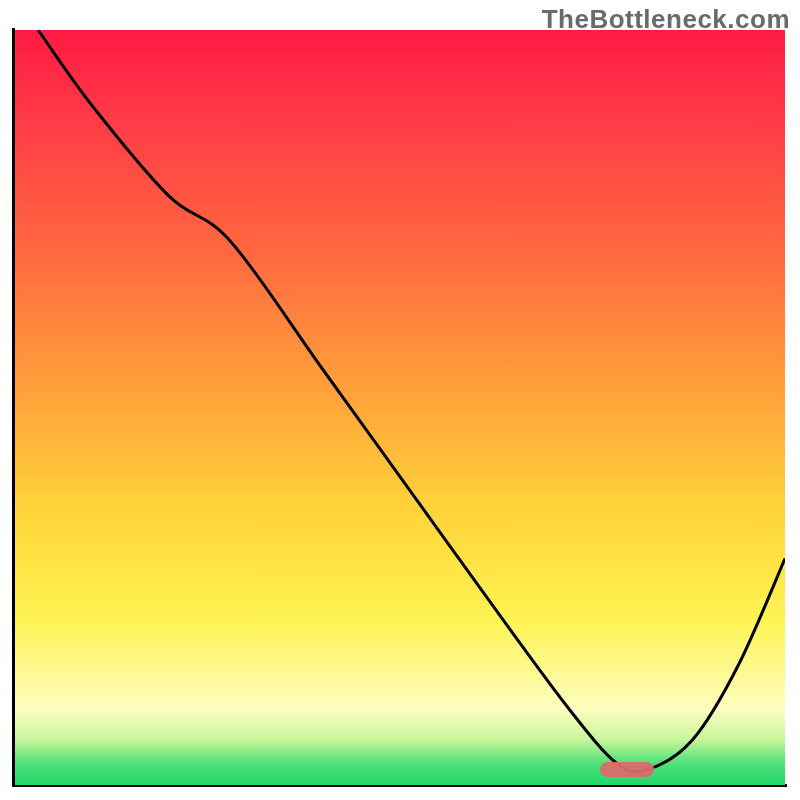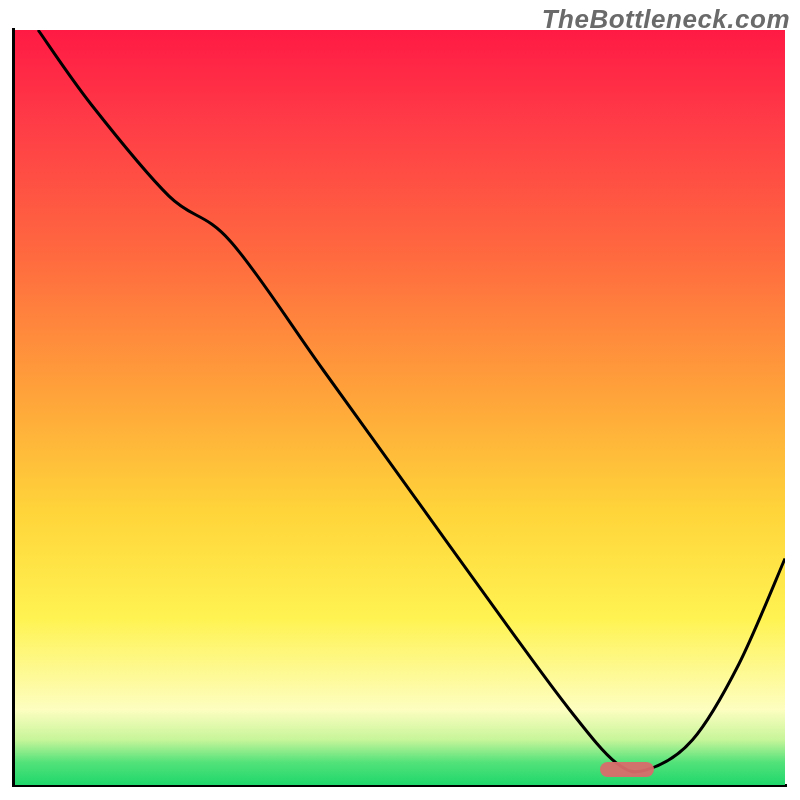--- a/index.html
+++ b/index.html
@@ -7,21 +7,20 @@
     padding: 0;
     width: 800px;
     height: 800px;
     background: #ffffff;
     font-family: Arial, Helvetica, sans-serif;
   }
   .chart-wrap {
     position: relative;
     width: 800px;
     height: 800px;
-    font-style: italic;
   }
   .watermark {
     position: absolute;
     top: 4px;
     right: 10px;
     font-size: 26px;
     font-weight: 600;
     color: #6a6a6a;
     letter-spacing: 0.5px;
     z-index: 5;

